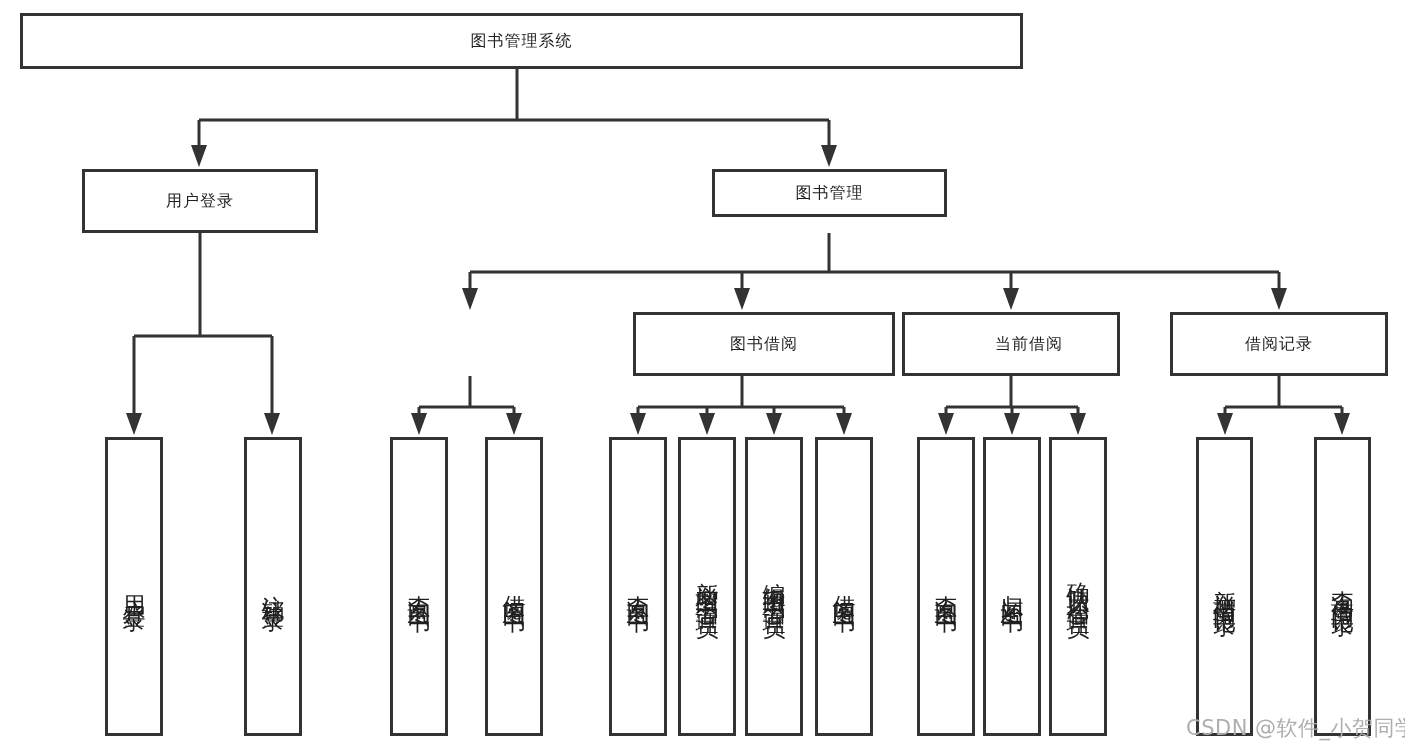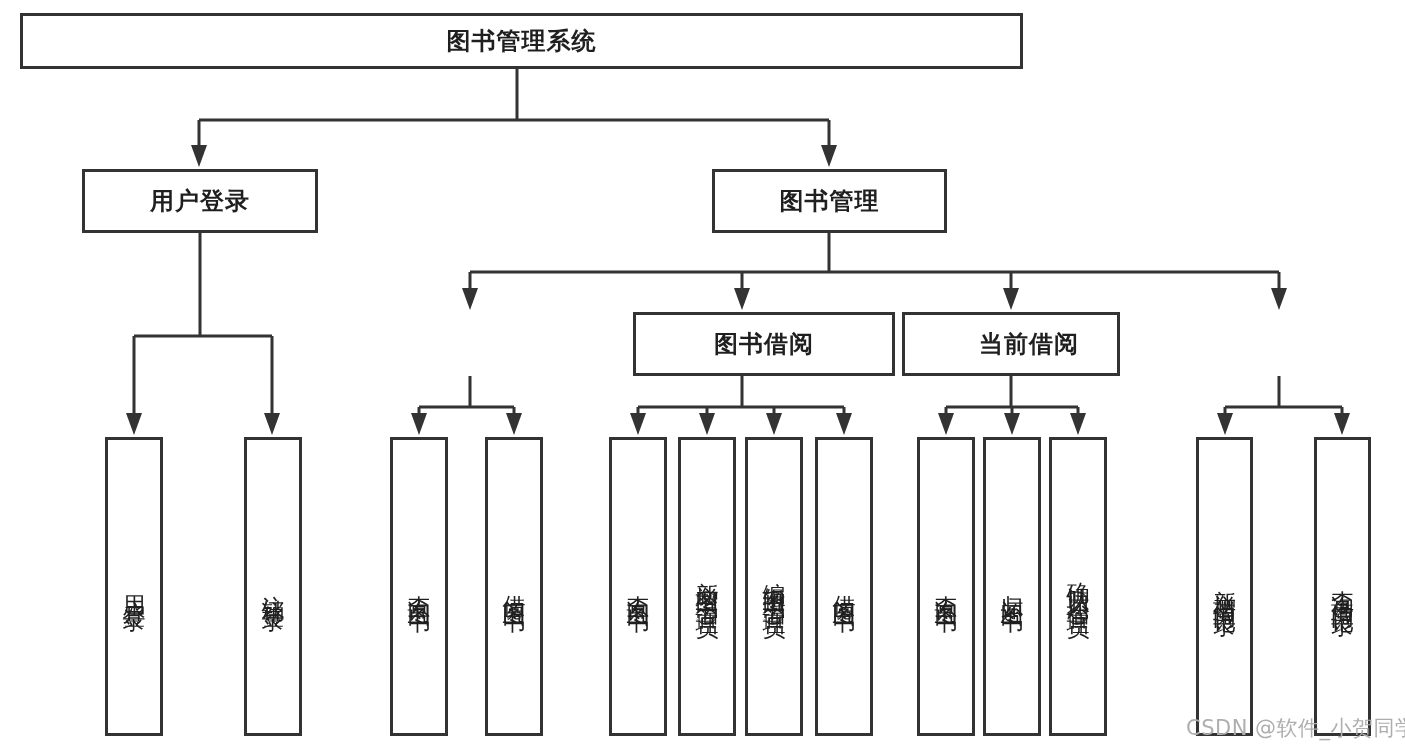--- a/index.html
+++ b/index.html
@@ -13,21 +13,21 @@
   .connector-svg{position:absolute;left:0;top:0;z-index:1;}
   .node{
     position:absolute;
     box-sizing:border-box;
     border:3px solid #333333;
     background:#ffffff;
     display:flex;align-items:center;justify-content:center;
     color:#1f1f1f;
     z-index:2;
   }
-  .hbox{font-size:24px;letter-spacing:1px;white-space:nowrap;font-weight:bold;}
+  .hbox{font-size:16px;letter-spacing:1px;white-space:nowrap;}
   .vbox{z-index:2;}
   .vtext{
     writing-mode:vertical-rl;
     text-orientation:mixed;
     font-size:23px;
     line-height:1;
     letter-spacing:5px;
     color:#1f1f1f;
     white-space:nowrap;
   }
@@ -85,24 +85,25 @@
       <polygon points="1004,413 1020,413 1012,435"></polygon>
       <polygon points="1070,413 1086,413 1078,435"></polygon>
       <polygon points="1217,413 1233,413 1225,435"></polygon>
       <polygon points="1334,413 1350,413 1342,435"></polygon>
     </g>
   </svg>
 
   <div class="node hbox" style="left:20px;top:13px;width:1003px;height:56px;">图书管理系统</div>
 
   <div class="node hbox" style="left:82px;top:169px;width:236px;height:64px;">用户登录</div>
-  <div class="node hbox" style="left:712px;top:169px;width:235px;height:64px;">图书管理</div>
+  <div class="node hbox" style="left:712px;top:169px;width:235px;height:48px;">图书管理</div>
 
   <div class="node hbox" style="left:633px;top:312px;width:262px;height:64px;">图书借阅</div>
   <div class="node hbox" style="left:902px;top:312px;width:218px;height:64px;padding-left:36px;">当前借阅</div>
+  <div class="node hbox" style="left:1170px;top:312px;width:218px;height:64px;">借阅记录</div>
 
   <div class="node vbox" style="left:105px;top:437px;width:58px;height:299px;">
     <span class="vtext">用户登录</span>
   </div>
   <div class="node vbox" style="left:244px;top:437px;width:58px;height:299px;">
     <span class="vtext">注销登录</span>
   </div>
 
   <div class="node vbox" style="left:390px;top:437px;width:58px;height:299px;">
     <span class="vtext">查询图书</span>

